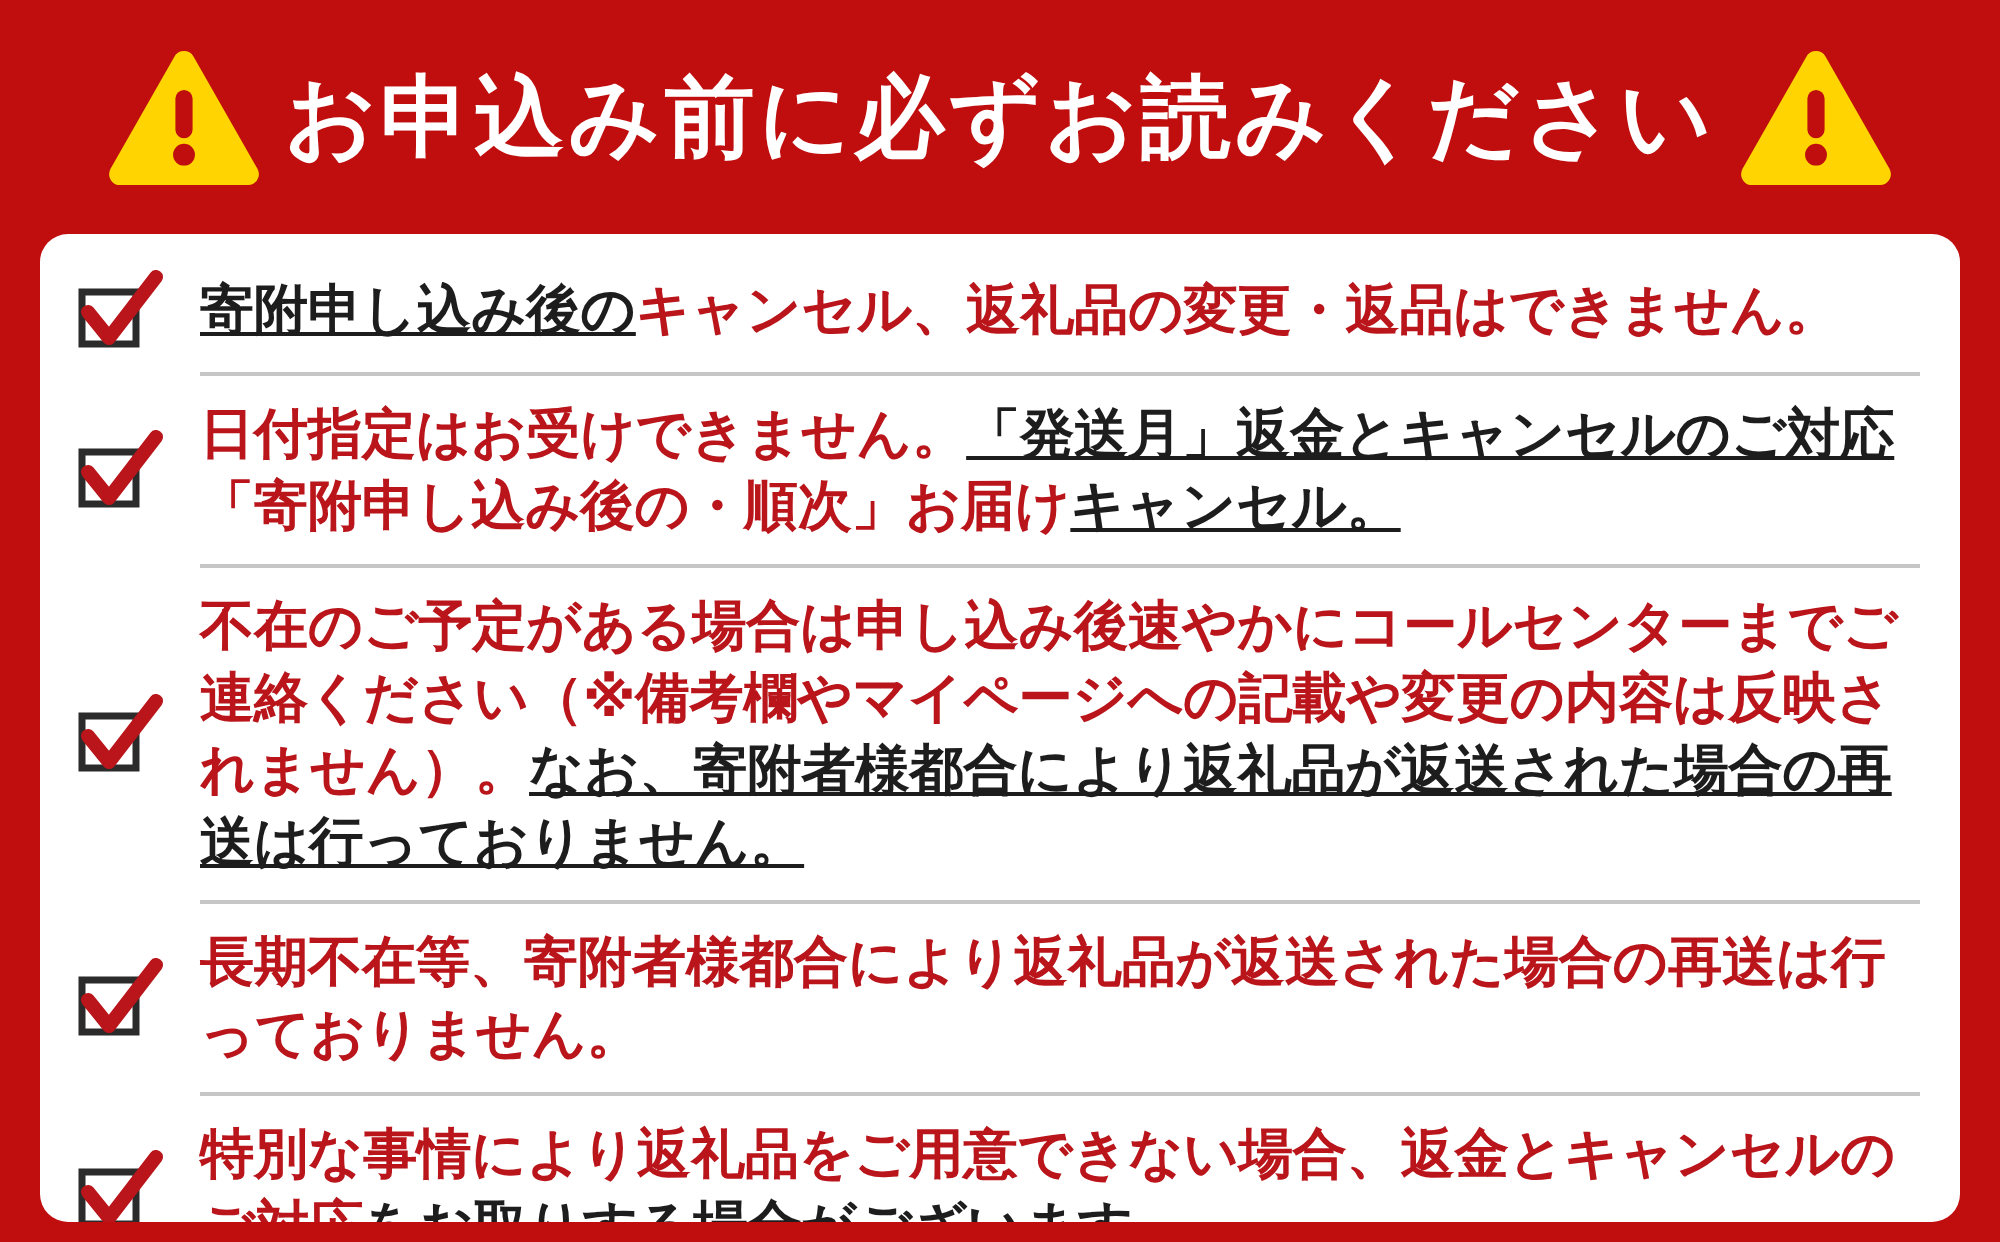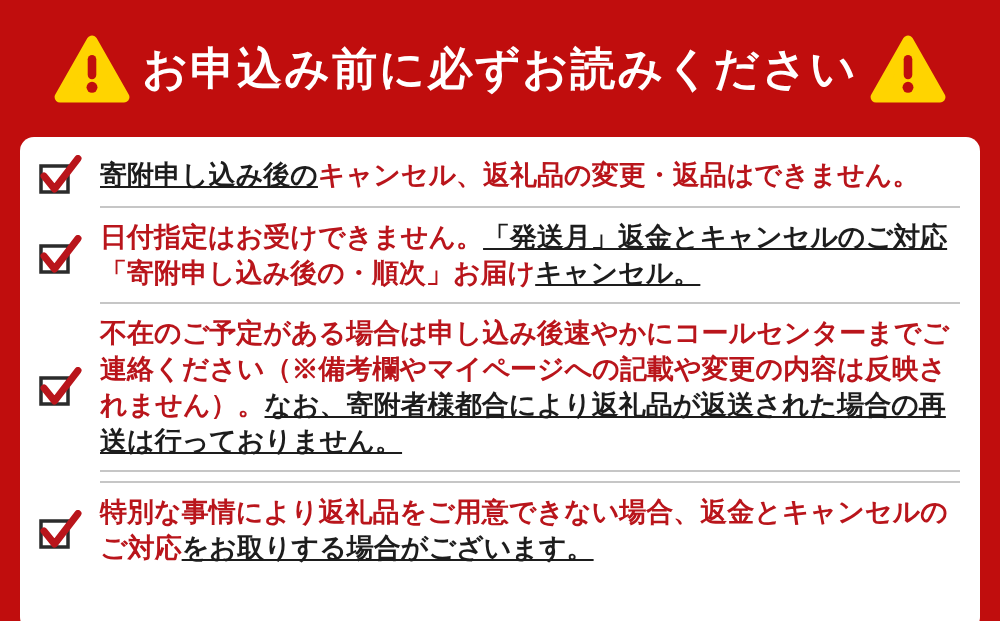--- a/index.html
+++ b/index.html
@@ -6,30 +6,30 @@
     --bg-red:#c00d0d;
     --text-red:#b9151b;
     --text-black:#1d1d1d;
     --tri-yellow:#ffd400;
     --divider:#c6c6c6;
     --panel:#ffffff;
   }
   *{margin:0;padding:0;box-sizing:border-box;}
   body{width:1000px;height:621px;font-family:"Liberation Sans","DejaVu Sans",sans-serif;}
   .canvas{width:1000px;height:621px;background:var(--bg-red);overflow:hidden;}
-  .header{height:137px;display:flex;align-items:center;justify-content:center;gap:11px;}
+  .header{height:117px;display:flex;align-items:center;justify-content:center;gap:11px;}
   .title{color:#ffffff;font-size:45px;font-weight:bold;letter-spacing:2px;white-space:nowrap;}
   .tri{width:78px;height:82px;display:block;}
   .panel{margin:0 20px;height:494px;background:var(--panel);border-radius:14px;
          padding:16px 20px 0 18px;overflow:hidden;}
   .notice-row{display:flex;align-items:center;padding:2px 0;}
   .check-cell{flex:0 0 62px;display:flex;align-items:center;}
   .check-icon{width:44px;height:40px;display:block;}
   .notice-text{flex:1;font-size:27px;font-weight:bold;line-height:36px;color:var(--text-black);}
-  .seg-red{color:var(--text-red);font-family:Liberation Serif, serif;}
+  .seg-red{color:var(--text-red);}
   .seg-black{color:var(--text-black);text-decoration:underline;}
   .divider{height:2px;background:var(--divider);margin:9px 0 9px 62px;}
 </style>
 </head>
 <body>
 
 <div class="canvas">
 
   <div class="header">
     <span>
@@ -74,20 +74,29 @@
   <div class="notice-row">
     <span class="check-cell">
       <svg class="check-icon" viewBox="0 0 44 40">
         <rect x="3" y="11" width="27" height="26" fill="none" stroke="#2b2b2b" stroke-width="3.5"></rect>
         <path d="M6 21 L16.5 34 L40 3.5" fill="none" stroke="var(--text-red)" stroke-width="7" stroke-linecap="round" stroke-linejoin="round"></path>
       </svg>
     </span>
     <p class="notice-text"><span class="seg-red">不在のご予定がある場合は申し込み後速やかにコールセンターまでご連絡ください（※備考欄やマイページへの記載や変更の内容は反映されません）。</span><span class="seg-black">なお、寄附者様都合により返礼品が返送された場合の再送は行っておりません。</span></p>
   </div>
 <div class="divider"></div>
+  <div class="notice-row">
+    <span class="check-cell">
+      <svg class="check-icon" viewBox="0 0 44 40">
+        <rect x="3" y="11" width="27" height="26" fill="none" stroke="#2b2b2b" stroke-width="3.5"></rect>
+        <path d="M6 21 L16.5 34 L40 3.5" fill="none" stroke="var(--text-red)" stroke-width="7" stroke-linecap="round" stroke-linejoin="round"></path>
+      </svg>
+    </span>
+    <p class="notice-text"><span class="seg-red">長期不在等、寄附者様都合により返礼品が返送された場合の再送は行っておりません。</span></p>
+  </div>
 <div class="divider"></div>
   <div class="notice-row">
     <span class="check-cell">
       <svg class="check-icon" viewBox="0 0 44 40">
         <rect x="3" y="11" width="27" height="26" fill="none" stroke="#2b2b2b" stroke-width="3.5"></rect>
         <path d="M6 21 L16.5 34 L40 3.5" fill="none" stroke="var(--text-red)" stroke-width="7" stroke-linecap="round" stroke-linejoin="round"></path>
       </svg>
     </span>
     <p class="notice-text"><span class="seg-red">特別な事情により返礼品をご用意できない場合、返金とキャンセルのご対応</span><span class="seg-black">をお取りする場合がございます。</span></p>
   </div>

